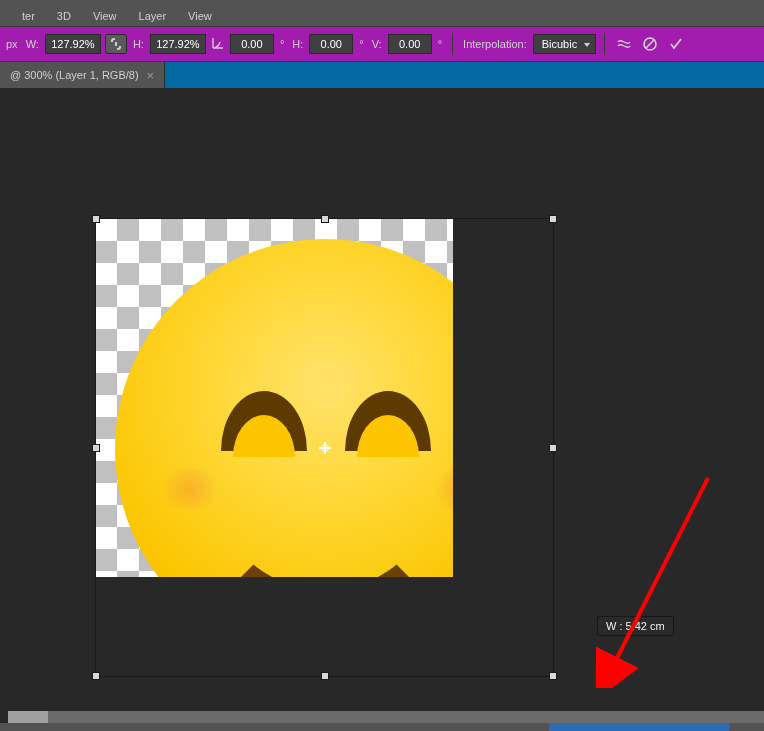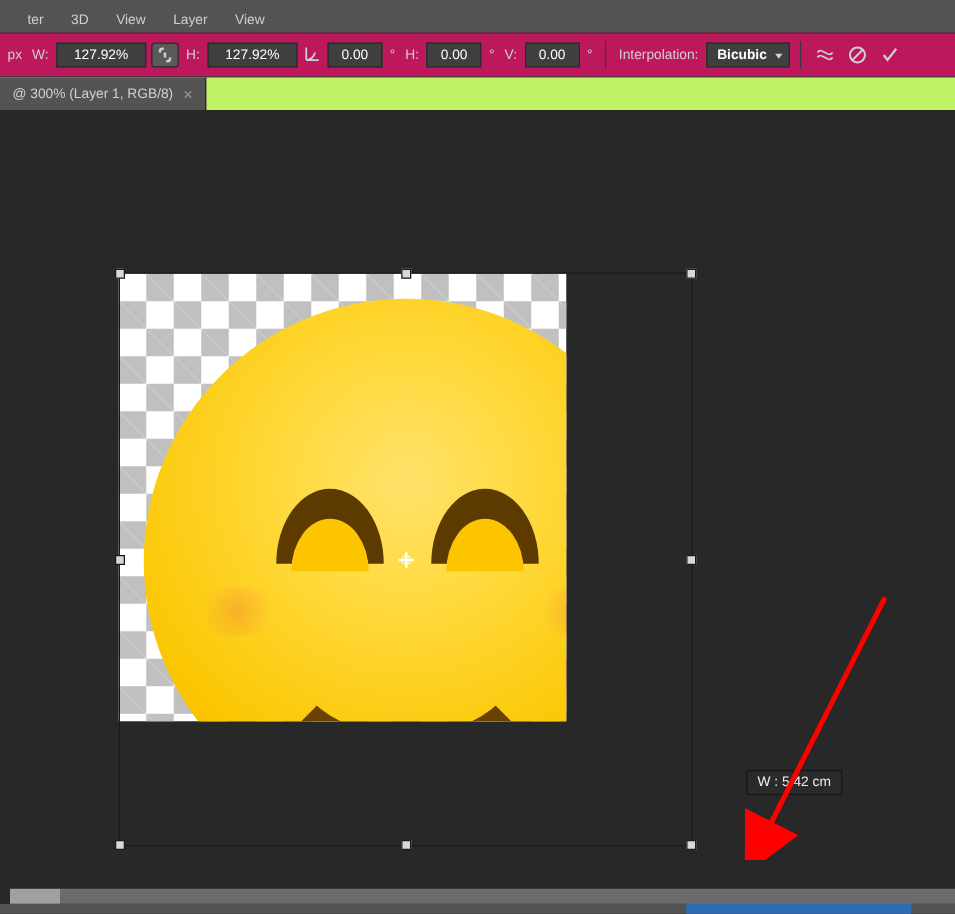--- a/index.html
+++ b/index.html
@@ -20,40 +20,40 @@
       align-items: flex-end;
       padding-left: 12px;
       gap: 2px;
     }
     .menu-item {
       padding: 4px 10px;
       cursor: pointer;
     }
     .options-bar {
       height: 36px;
-      background: #be185d;
+      background: #a21caf;
       border-top: 1px solid #383838;
       border-bottom: 1px solid #383838;
       display: flex;
       align-items: center;
       padding: 16px 4px;
       gap: 4px;
     }
     .opt-label { color: #d0d0d0; padding: 0 2px; }
     .opt-input {
       background: #3f3f3f;
       border: 1px solid #2a2a2a;
       color: #fff;
       width: 44px;
       height: 20px;
       padding: 0 4px;
       font-size: 11px;
       text-align: center;
     }
-    .opt-input.wide { width: 72px; }
+    .opt-input.wide { width: 56px; }
     .link-btn {
       width: 22px;
       height: 20px;
       background: #5a5a5a;
       border: 1px solid #2a2a2a;
       border-radius: 3px;
       display: flex;
       align-items: center;
       justify-content: center;
       cursor: pointer;
@@ -74,21 +74,20 @@
       background: #3f3f3f;
       border: 1px solid #2a2a2a;
       color: #fff;
       height: 20px;
       padding: 0 18px 0 8px;
       font-size: 11px;
       position: relative;
       display: flex;
       align-items: center;
       cursor: pointer;
-      font-weight: bold;
     }
     .interp-select::after {
       content: "";
       position: absolute;
       right: 5px;
       top: 8px;
       border-left: 3px solid transparent;
       border-right: 3px solid transparent;
       border-top: 4px solid #d0d0d0;
     }
@@ -96,21 +95,21 @@
       width: 22px;
       height: 22px;
       display: flex;
       align-items: center;
       justify-content: center;
       cursor: pointer;
       color: #d0d0d0;
     }
     .tab-bar {
       height: 26px;
-      background: #bef264;
+      background: #0369a1;
       display: flex;
       align-items: stretch;
     }
     .tab {
       background: #535353;
       padding: 0 10px;
       display: flex;
       align-items: center;
       gap: 8px;
       font-size: 11px;

